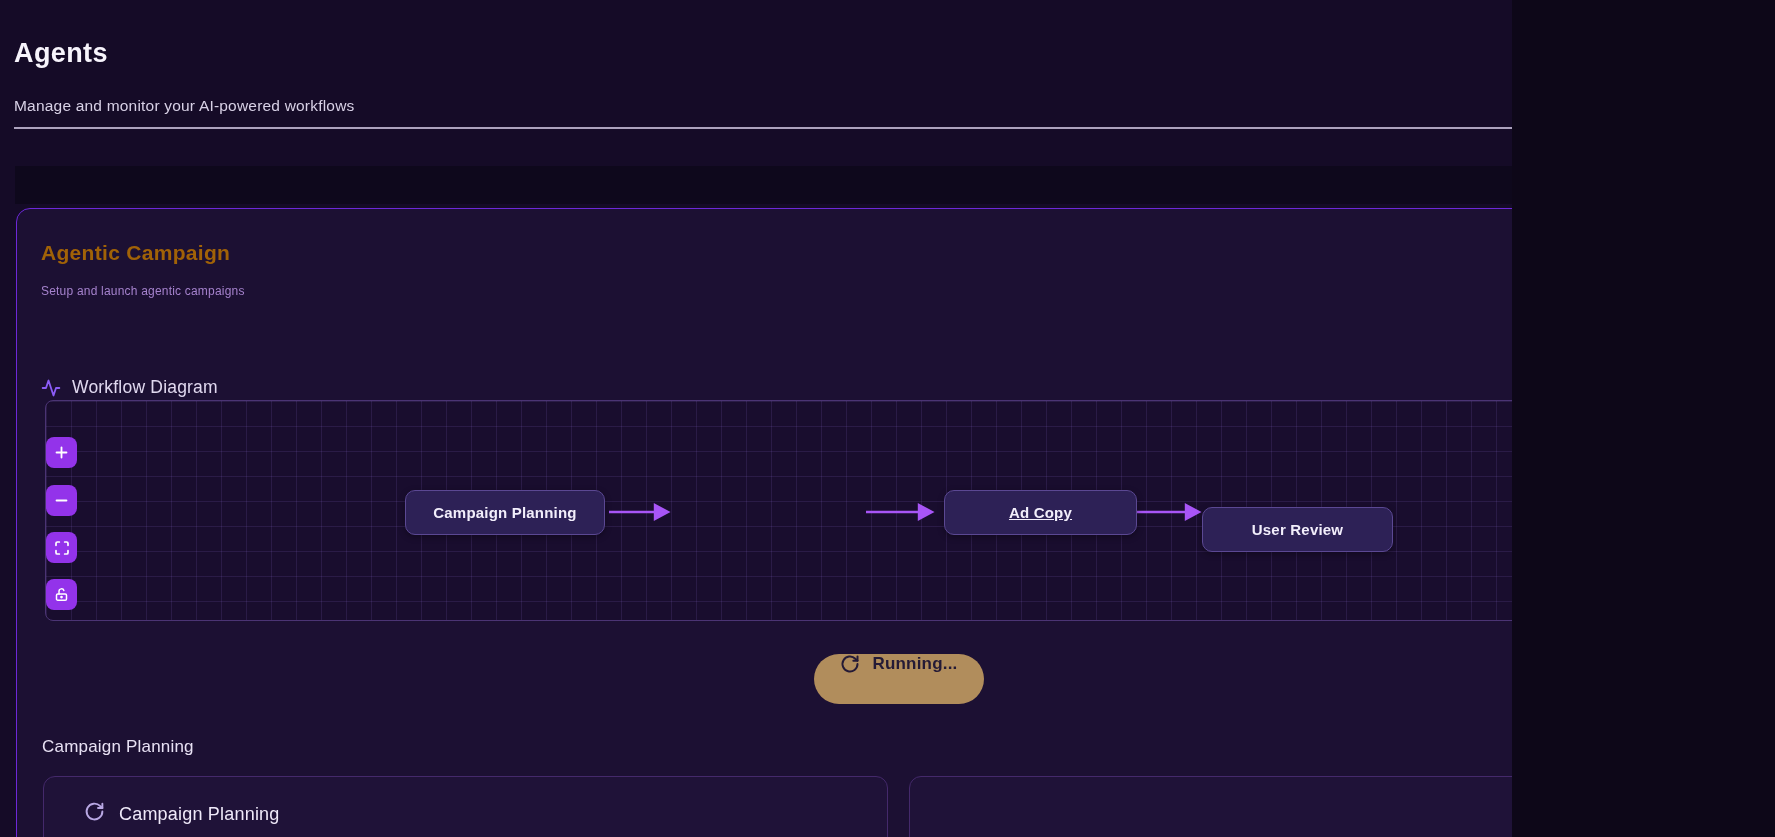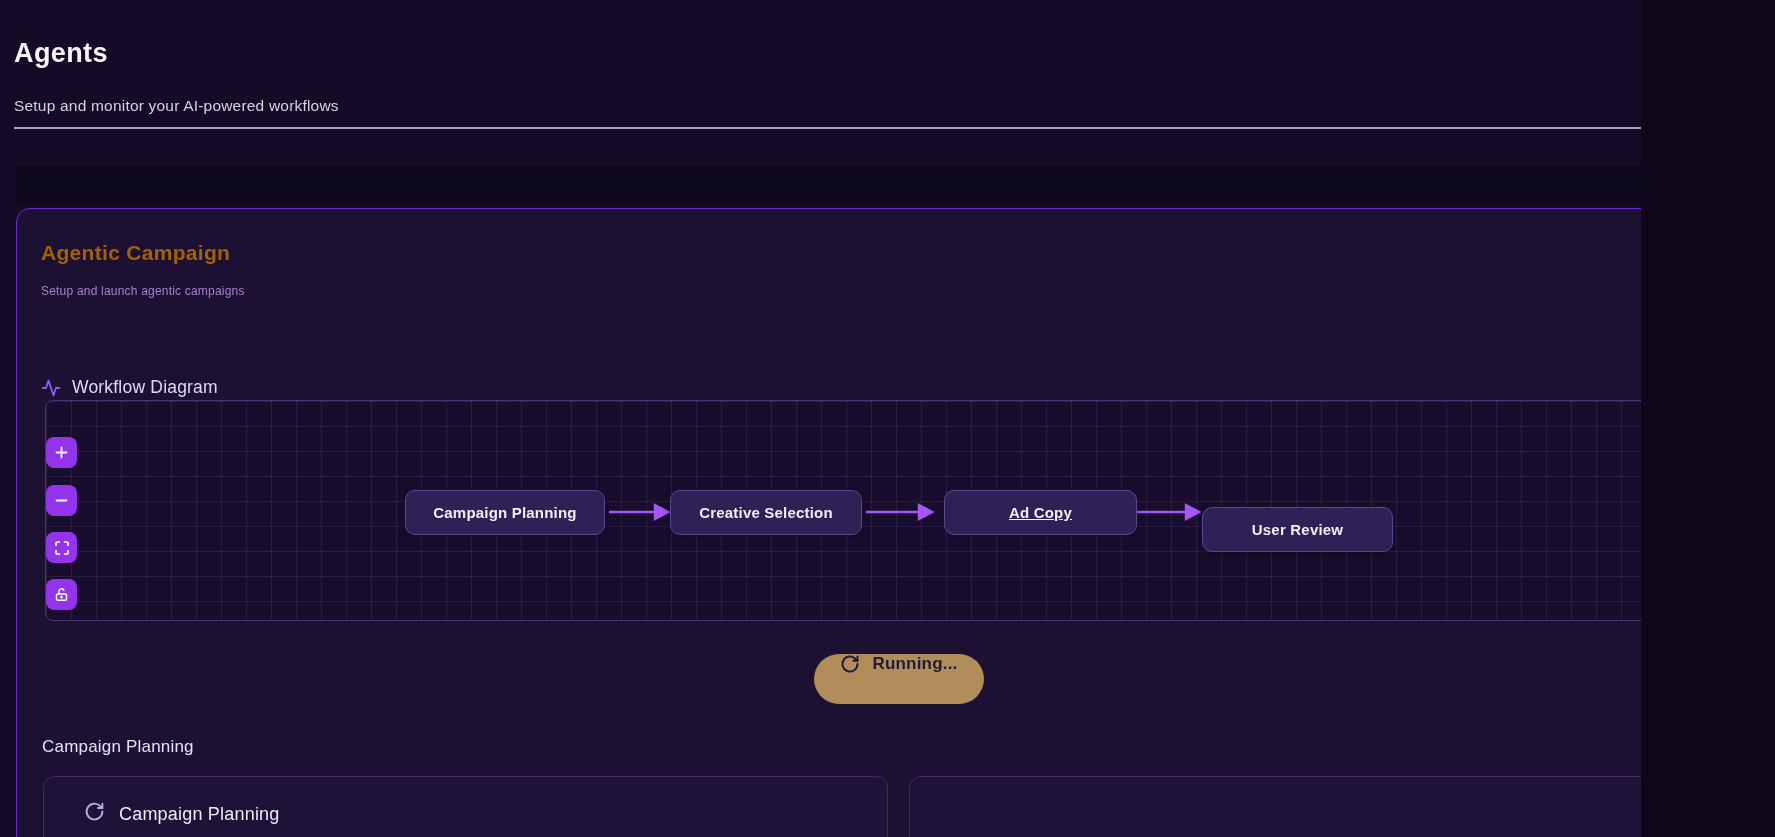--- a/index.html
+++ b/index.html
@@ -1,19 +1,19 @@
 <!DOCTYPE html>
 <html><head>
 <meta charset="utf-8">
 <style>
   * { margin: 0; padding: 0; box-sizing: border-box; }
   html, body { background: #0d0718; }
   body { font-family: "Liberation Sans", sans-serif; }
   #screen {
-    position: relative; width: 1641px; height: 837px;
+    position: relative; width: 1512px; height: 837px;
     background: #150b27; overflow: hidden;
   }
 
   
   .page-title {
     position: absolute; left: 14px; top: 38px;
     font-size: 27px; font-weight: 800; letter-spacing: .4px; color: #f7f4fc;
   }
   .page-subtitle {
     position: absolute; left: 14px; top: 97px;
@@ -125,21 +125,21 @@
     cursor: pointer; padding: 0;
     box-shadow: 0 4px 14px rgba(46,125,247,.4);
   }
 </style>
 </head>
 <body>
 
 <div id="screen">
 
   <div class="page-title">Agents</div>
-  <div class="page-subtitle">Setup and monitor your AI-powered workflows</div>
+  <div class="page-subtitle">Manage and monitor your AI-powered workflows</div>
   <div class="header-divider"></div>
   <div class="avatar"></div>
 
   <div class="content-strip"></div>
 
   <div class="main-card">
     <div class="card-title">Agentic Campaign</div>
     <div class="card-subtitle">Setup and launch agentic campaigns</div>
 
     <div class="workflow-label">
@@ -193,21 +193,20 @@
           <line x1="563" y1="111" x2="610" y2="111"></line>
             <polygon points="609,104 622,111 609,118"></polygon>
           <line x1="820" y1="111" x2="874" y2="111"></line>
             <polygon points="873,104 886,111 873,118"></polygon>
           <line x1="1086" y1="111" x2="1141" y2="111"></line>
             <polygon points="1140,104 1153,111 1140,118"></polygon>
         </g>
       </svg>
 
       <div class="flow-node node-1">Campaign Planning</div>
-      <div class="flow-node node-2">Creative Selection</div>
       <div class="flow-node node-3">Ad Copy</div>
       <div class="flow-node node-4">User Review</div>
     </div>
 
     <div class="status-badge">
       <span>
         <svg width="20" height="20" viewBox="0 0 24 24" fill="none" stroke="#241a36" stroke-width="2.4" stroke-linecap="round" stroke-linejoin="round">
           <path d="M21 12a9 9 0 1 1-2.64-6.36L21 8"></path>
           <path d="M21 3v5h-5"></path>
         </svg>

